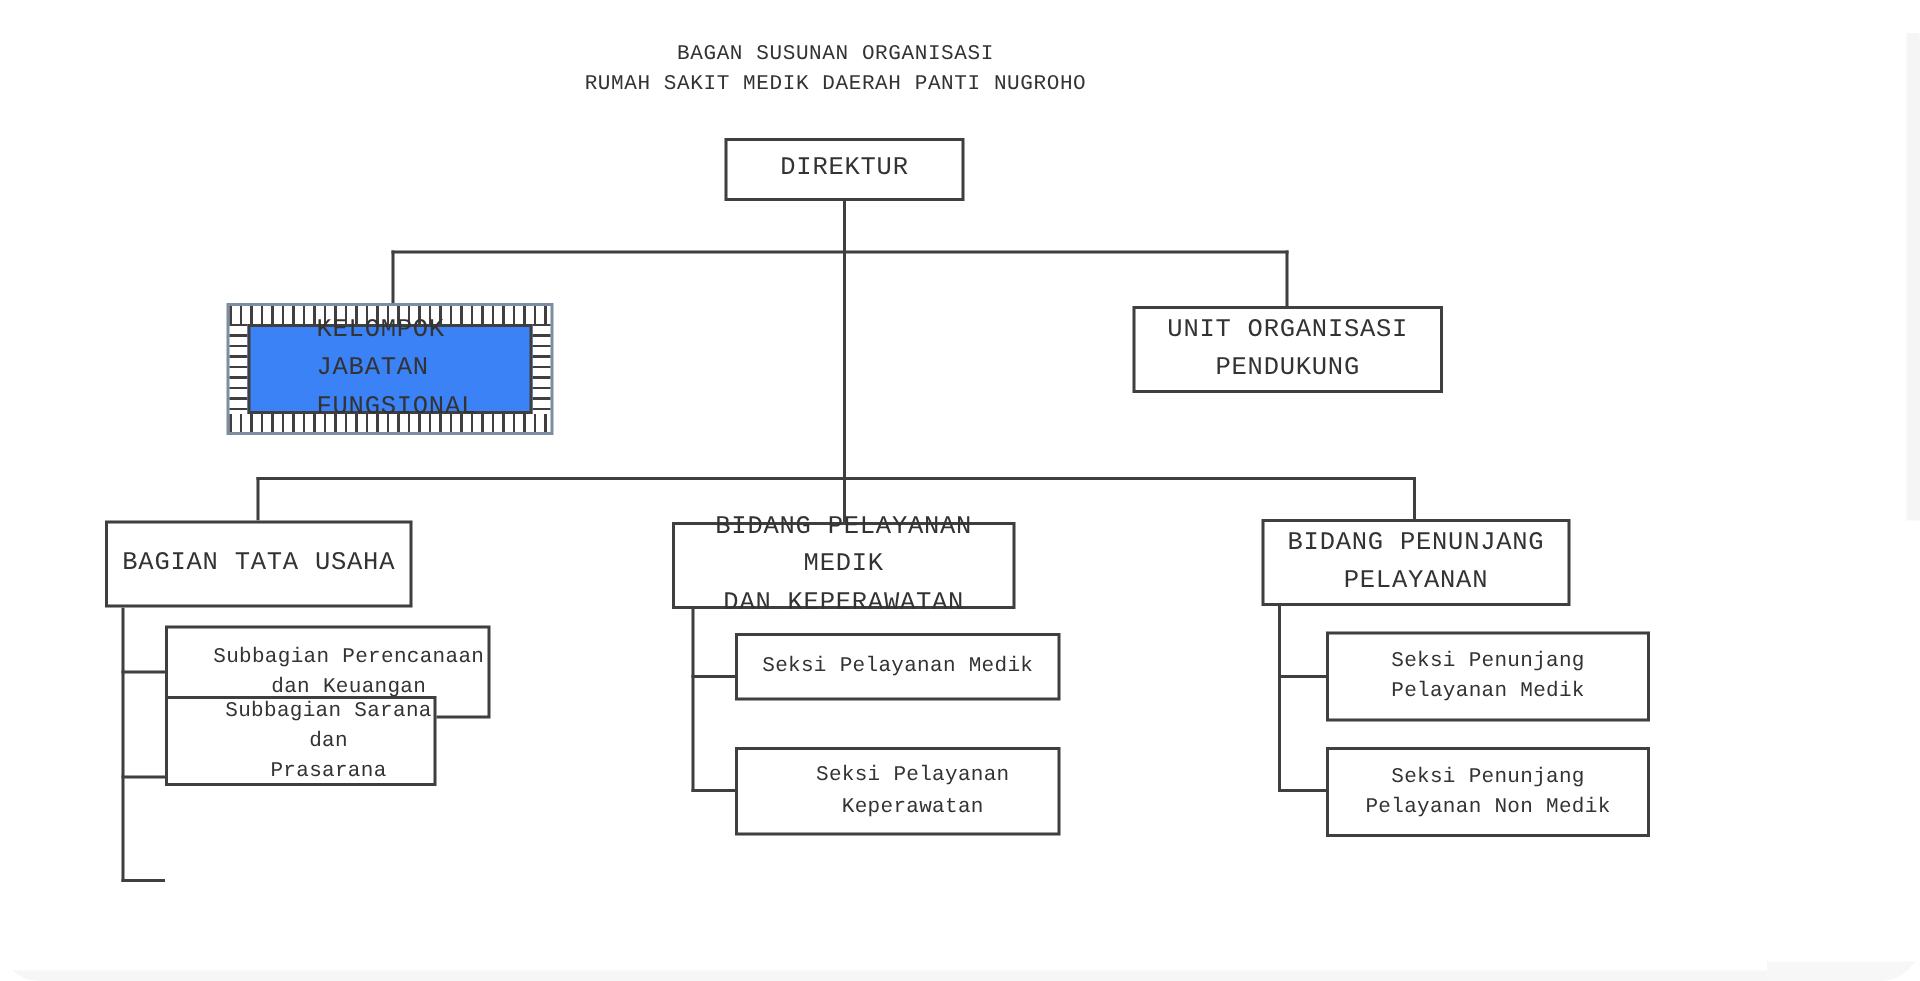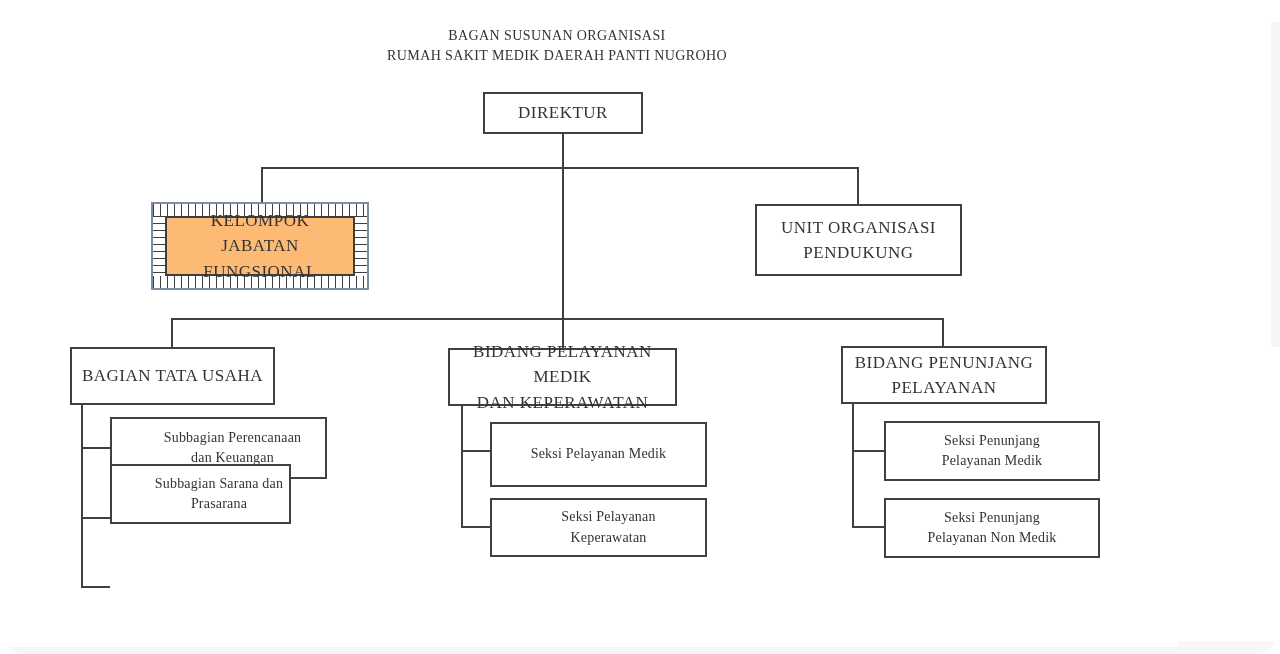--- a/index.html
+++ b/index.html
@@ -1,68 +1,68 @@
 <!DOCTYPE html>
 <html style="--line: #3f3f3f; --text: #333333; --frame: #7d8ea3; --bg: #ffffff;"><head>
 <meta charset="utf-8">
 <style>
   html,body { margin:0; padding:0; background:#ffffff; }
   .page {
     position:relative; width:1280px; height:654px; overflow:hidden;
     background:var(--bg,#ffffff);
-    font-family:Liberation Serif, serif;
+    font-family:Liberation Mono, monospace;
     color:var(--text,#333333);
     border-radius:26px;
   }
   .title {
     position:absolute; left:257px; top:26px; width:600px;
     text-align:center; font-size:14px; line-height:20px;
     letter-spacing:0.4px; color:var(--text,#333333);
   }
   .node {
     position:absolute; box-sizing:border-box; background:#ffffff;
     border:2px solid var(--line,#3f3f3f);
     display:flex; align-items:center; justify-content:center;
     text-align:center; white-space:pre-line; color:var(--text,#333333);
   }
   .caps  { font-size:17px; letter-spacing:0.5px; line-height:1.5; }
   .mixed { font-size:14px; letter-spacing:0.2px; line-height:1.45; }
 
   .n-direktur        { left:483px; top:92px;  width:160px; height:42px; }
-  .n-unit            { left:755px; top:204px; width:207px; height:72px; }
+  .n-unit            { left:755px; top:204px; width:207px; height:58px; }
   .n-tata-usaha      { left:70px;  top:347px; width:205px; height:58px; }
   .n-bidang-medik    { left:448px; top:348px; width:229px; height:58px; }
   .n-bidang-penunjang{ left:841px; top:346px; width:206px; height:58px; }
   .n-sub1            { left:110px; top:417px; width:217px; height:62px;padding-left:28px; }
   .n-sub2            { left:110px; top:464px; width:181px; height:60px;padding-left:37px; }
   .n-sub3            { left:110px; top:557px; width:217px; height:60px; }
-  .n-seksi1          { left:490px; top:422px; width:217px; height:65px; }
+  .n-seksi1          { left:490px; top:422px; width:217px; height:45px; }
   .n-seksi2          { left:490px; top:498px; width:217px; height:59px;padding-left:20px; }
   .n-seksi3          { left:884px; top:421px; width:216px; height:60px; }
   .n-seksi4          { left:884px; top:498px; width:216px; height:60px; }
 
   
   .func-frame {
     position:absolute; left:151px; top:202px; width:218px; height:88px;
     box-sizing:border-box; border:2px solid var(--frame,#7d8ea3); background:#ffffff;
   }
   .rung { position:absolute; }
   .rung-top    { top:0;    left:0; right:0; height:12px;
     background-image:repeating-linear-gradient(90deg, var(--line,#4a4a4a) 0 1.5px, transparent 1.5px 7px); }
   .rung-bottom { bottom:0; left:0; right:0; height:12px;
     background-image:repeating-linear-gradient(90deg, var(--line,#4a4a4a) 0 1.5px, transparent 1.5px 7px); }
   .rung-left   { left:0;  top:12px; bottom:12px; width:12px;
     background-image:repeating-linear-gradient(180deg, var(--line,#4a4a4a) 0 1.5px, transparent 1.5px 7px); }
   .rung-right  { right:0; top:12px; bottom:12px; width:12px;
     background-image:repeating-linear-gradient(180deg, var(--line,#4a4a4a) 0 1.5px, transparent 1.5px 7px); }
   .func-inner {
     position:absolute; left:12px; top:12px; right:12px; bottom:12px;
-    background:#fdba74; border:2px solid var(--line,#3f3f3f); box-sizing:border-box;
+    background:#3b82f6; border:2px solid var(--line,#3f3f3f); box-sizing:border-box;
     display:flex; align-items:center; justify-content:center;
-    text-align:center; white-space:pre-line;
+    white-space:pre-line;padding-left:44px;
   }
 
   .ln { position:absolute; background:var(--line,#3f3f3f); }
 
   .artifact { position:absolute; }
   .a-bottom-left  { left:0;     top:647px; width:1180px; height:7px;  background:#f6f6f6; }
   .a-bottom-right { left:1178px;top:641px; width:102px;  height:13px; background:#f7f7f7; }
   .a-right-edge   { left:1271px;top:22px;  width:9px;    height:325px;background:#f5f5f5; }
 </style>
 </head>

